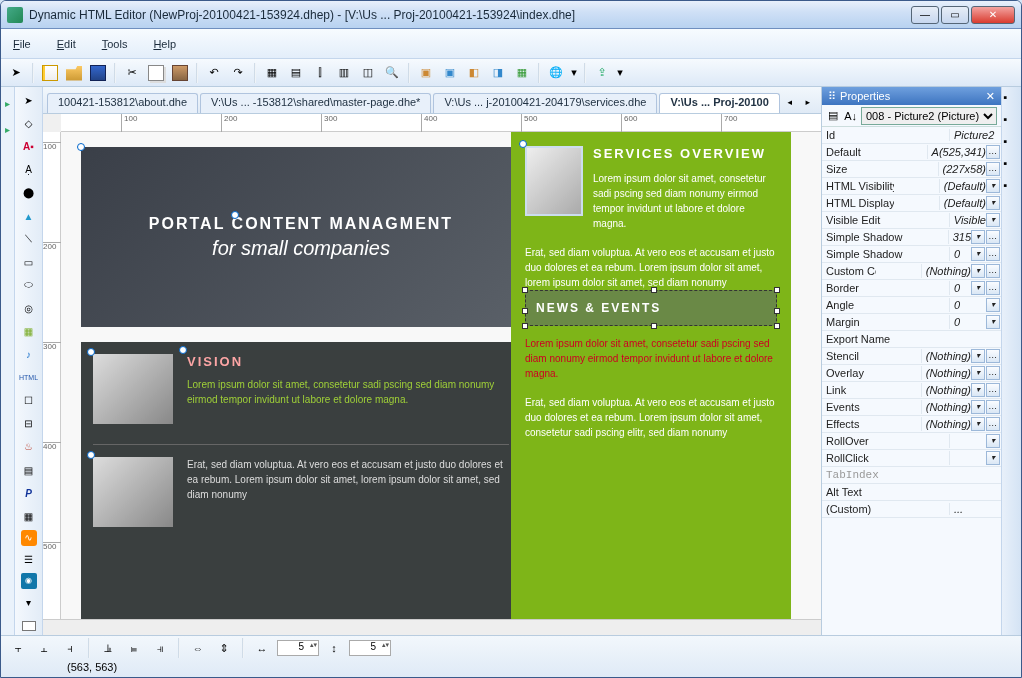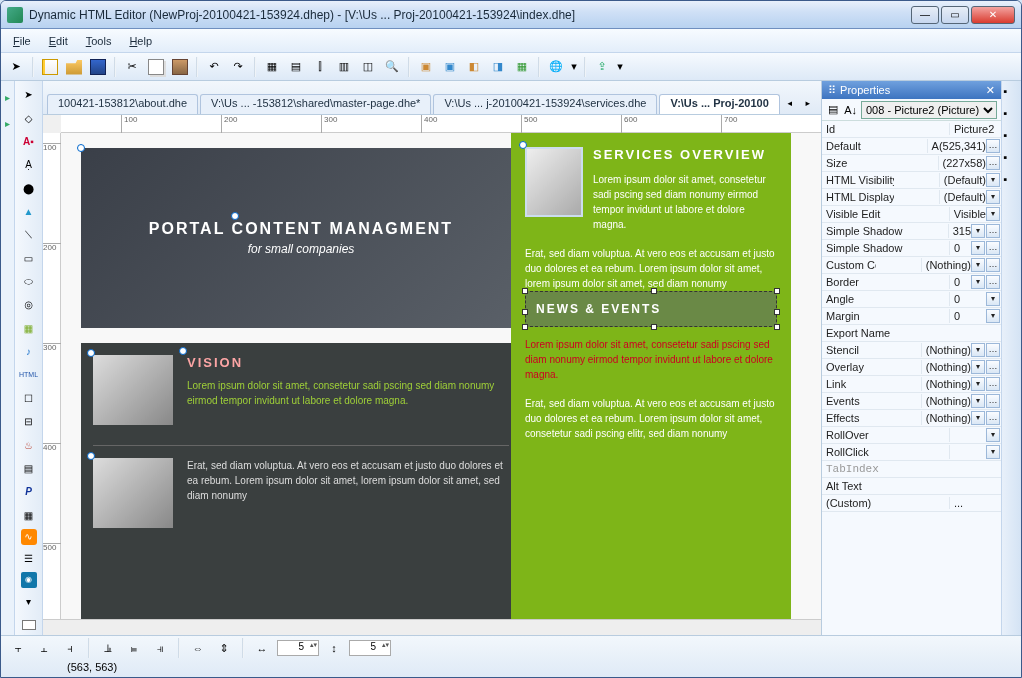--- a/index.html
+++ b/index.html
@@ -9,53 +9,53 @@
 .window { width: 1022px; height: 678px; border: 1px solid #3b5a8a; border-radius: 6px 6px 0 0; background: #fff; display: flex; flex-direction: column; }
 .titlebar { height: 28px; background: linear-gradient(to bottom, #e8f0fb 0%, #cfe0f6 40%, #b8d2f0 100%); border-radius: 5px 5px 0 0; display: flex; align-items: center; padding: 0 6px; border-bottom: 1px solid #6f8fbf; }
 .titlebar .icon-app { width: 16px; height: 16px; background: linear-gradient(135deg,#4a8,#285); border-radius:2px; margin-right:6px; }
 .titlebar .title { color:#1a2a3a; font-size:12px; flex:1; overflow:hidden; text-overflow:ellipsis; white-space:nowrap;}
 .win-btns { display:flex; gap:2px;}
 .win-btn { width:28px; height:18px; border-radius:3px; border:1px solid #567; background:linear-gradient(to bottom,#e7edf6,#c7d7ef); display:flex; align-items:center; justify-content:center; font-size:10px;}
 .win-btn.close { background:linear-gradient(to bottom,#f3a3a0,#d93b2f); color:#fff; width:44px;}
 .win-btn.max { background:linear-gradient(to bottom,#e7edf6,#c7d7ef);}
 
 
-.menubar { height:24px; background:linear-gradient(to bottom,#f7fbff,#e3eefa); display:flex; align-items:center; padding:0 4px; gap:2px; border-bottom:1px solid #c4d6ec;}
+.menubar { height:30px; background:linear-gradient(to bottom,#f7fbff,#e3eefa); display:flex; align-items:center; padding:0 4px; gap:10px; border-bottom:1px solid #c4d6ec;}
 .menubar .mitem { padding:2px 8px; color:#1a2a3a; border-radius:3px; cursor:default;}
 .menubar .mitem .ul { text-decoration:underline; }
 
 
 .toolbar { height:28px; background:linear-gradient(to bottom,#f6fafe,#dde9f7); border-bottom:1px solid #b8ccdf; display:flex; align-items:center; padding:0 4px; gap:2px; }
 .tbtn { width:22px; height:22px; border:1px solid transparent; border-radius:3px; display:flex; align-items:center; justify-content:center; }
 .tsep { width:2px; height:20px; background:linear-gradient(to right,#c0d0e0,#fff); margin:0 3px;}
 
 
 .mainarea { flex:1; display:flex; min-height:0; background:#f0f0f0; }
 .left-toolbar { width:28px; background:linear-gradient(to right,#f4f8fd,#e2ecf7); border-right:1px solid #c4d6ec; display:flex; flex-direction:column; align-items:center; padding-top:4px; gap:4px;}
 .ltbtn { width:20px; height:20px; border:1px solid transparent; border-radius:2px; display:flex; align-items:center; justify-content:center; font-size:10px;}
 
 .center { flex:1; display:flex; flex-direction:column; min-width:0;}
-.doc-tabs { height:34px; background:linear-gradient(to bottom,#f2f7fc,#e0eaf6); border-bottom:1px solid #b8ccdf; display:flex; align-items:flex-end; padding-left:4px; overflow:hidden;}
+.doc-tabs { height:27px; background:linear-gradient(to bottom,#f2f7fc,#e0eaf6); border-bottom:1px solid #b8ccdf; display:flex; align-items:flex-end; padding-left:4px; overflow:hidden;}
 .doc-tab { height:20px; padding:2px 10px; font-size:11px; color:#234; border:1px solid #b0c4de; border-bottom:none; background:#e8f0fa; margin-right:2px; border-radius:3px 3px 0 0; white-space:nowrap;}
 .doc-tab.active { background:#fff; font-weight:bold;}
 .doc-tab-nav { margin-left:auto; display:flex; padding-right:4px; gap:2px;}
 .tabnav-btn { width:16px; height:16px; font-size:9px; text-align:center;}
 
 .ruler-h { height:18px; background:#fff; border-bottom:1px solid #ccc; position:relative; font-size:8px; color:#666; margin-left:18px;}
 .ruler-h .tick { position:absolute; top:0; height:18px; border-left:1px solid #aaa; padding-left:2px;}
 .canvas-wrap { flex:1; display:flex; min-height:0; background:#fff;}
 .ruler-v { width:18px; background:#fff; border-right:1px solid #ccc; position:relative; font-size:8px; color:#666;}
 .ruler-v .tick { position:absolute; left:0; width:18px; border-top:1px solid #aaa; padding-top:0; writing-mode:horizontal-tb; line-height:8px;}
 .canvas-scroll { flex:1; overflow:auto; background:#f8f8f8; position:relative;}
 .canvas { width:770px; height:720px; position:relative;}
 
 
 .hero { position:absolute; left:20px; top:15px; width:440px; height:180px; background:linear-gradient(135deg,#3a3f48,#5a6068); display:flex; align-items:center; justify-content:center; flex-direction:column; color:#fff;text-align:center;}
 .hero h1 { font-size:16px; letter-spacing:2px; font-weight:600;}
-.hero .sub { font-style:italic; font-size:12px; margin-top:4px;}
+.hero .sub { font-style:italic; font-size:20px; margin-top:4px;}
 .dark-block { position:absolute; left:20px; top:210px; width:440px; height:280px; background:#3a3f3f; color:#fff; padding:12px;}
 .dark-block .row { display:flex; gap:14px; margin-bottom:20px;}
 .dark-block .thumb { width:80px; height:70px; background:linear-gradient(135deg,#ddd,#888); flex-shrink:0;}
 .dark-block h3 { color:#fca5a5; letter-spacing:2px; font-size:13px; margin-bottom:8px;}
 .dark-block .body { color:#9fd038; font-size:10px; line-height:1.5;}
 .dark-block .body2 { color:#ddd; font-size:10px; line-height:1.5;}
 .dark-block hr { border:none; border-top:1px solid #666; margin:4px 0 12px 0;}
 
 .green-block { position:absolute; left:450px; top:0; width:280px; height:560px; background:#7eb518; padding:14px; color:#fff;}
 .green-block h3 { letter-spacing:2px; font-size:13px; margin-bottom:10px;}
@@ -74,21 +74,21 @@
 
 
 .right-side { width:200px; display:flex; background:#eef4fb;}
 .prop-panel { width:180px; background:#f5f9fe; border-left:1px solid #b8ccdf; display:flex; flex-direction:column;}
 .prop-header { height:18px; background:linear-gradient(to bottom,#6fa0de,#3d74c0); color:#fff; font-size:11px; padding:1px 6px; display:flex; align-items:center; justify-content:space-between;}
 .prop-toolbar { height:22px; display:flex; align-items:center; padding:0 4px; gap:3px; border-bottom:1px solid #cdd;}
 .prop-toolbar select { flex:1; font-size:11px; height:18px; border:1px solid #7a9;}
 .prop-grid { flex:1; overflow:auto;}
 .prop-row { display:flex; height:17px; border-bottom:1px solid #e0e8f0; font-size:11px; align-items:center;gap:45px;}
 .prop-row .pname { width:82px; padding-left:4px; color:#222; overflow:hidden; white-space:nowrap;}
-.prop-row .pval { flex:1; padding-left:4px; color:#222; border-left:1px solid #e0e8f0; display:flex; align-items:center; justify-content:space-between; padding-right:1px;}
+.prop-row .pval { flex:1; padding-left:4px; color:#222; border-left:1px solid #e0e8f0; display:flex; align-items:center; justify-content:space-between; padding-right:1px;font-style:italic;}
 .prop-row .pval .dd { width:14px; height:14px; background:linear-gradient(#fafcff,#dae7f5); border:1px solid #9cb8d9; font-size:8px; text-align:center; line-height:12px;}
 .prop-row .pval .dots { width:14px; height:14px; background:linear-gradient(#fafcff,#dae7f5); border:1px solid #9cb8d9; font-size:9px; text-align:center; line-height:11px;}
 .prop-row.disabled .pname { color:#999;font-family:Liberation Mono, monospace;}
 
 .right-tools { width:20px; background:linear-gradient(to right,#e8f0fa,#d4e3f4); border-left:1px solid #c4d6ec; display:flex; flex-direction:column; align-items:center; padding-top:4px; gap:6px;}
 .rtbtn { width:16px; height:16px;}
 
 
 .statusbar { height:42px; background:linear-gradient(to bottom,#f2f7fc,#dfeaf6); border-top:1px solid #b8ccdf; display:flex; flex-direction:column; padding:2px 6px;}
 .status-tools { display:flex; align-items:center; gap:4px; height:20px;}
@@ -202,21 +202,21 @@
       <div class="ltbtn">▾</div>
       <div class="ltbtn">
           <span style="width:14px;height:10px;background:#fff;border:1px solid #777;display:inline-block"></span>
         </div>
     </div>
 
     <div class="center">
       <div class="doc-tabs">
         <div class="doc-tab">100421-153812\about.dhe</div>
         <div class="doc-tab">V:\Us ... -153812\shared\master-page.dhe*</div>
-        <div class="doc-tab">V:\Us ... j-20100421-153924\services.dhe</div>
+        <div class="doc-tab">V:\Us ... j-20100421-204179\services.dhe</div>
         <div class="doc-tab active">V:\Us ... Proj-20100</div>
         <div class="doc-tab-nav">
           <div class="tabnav-btn">◂</div>
           <div class="tabnav-btn">▸</div>
           <div class="tabnav-btn">✕</div>
         </div>
       </div>
 
       <div class="ruler-h">
         <div class="tick" style="left:60px">100</div>

